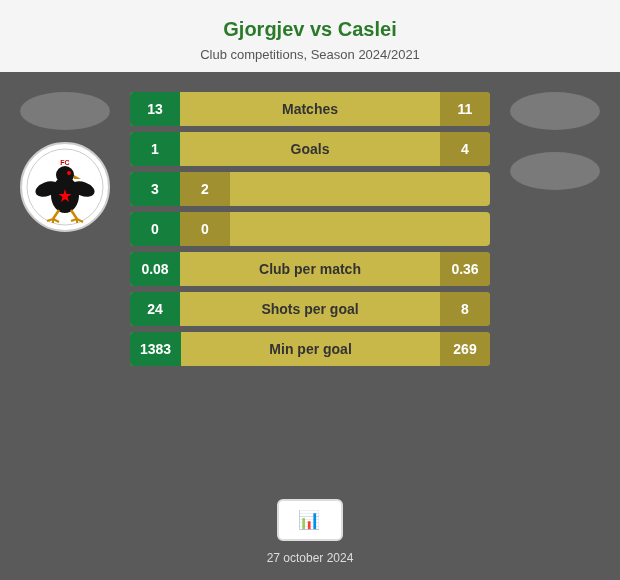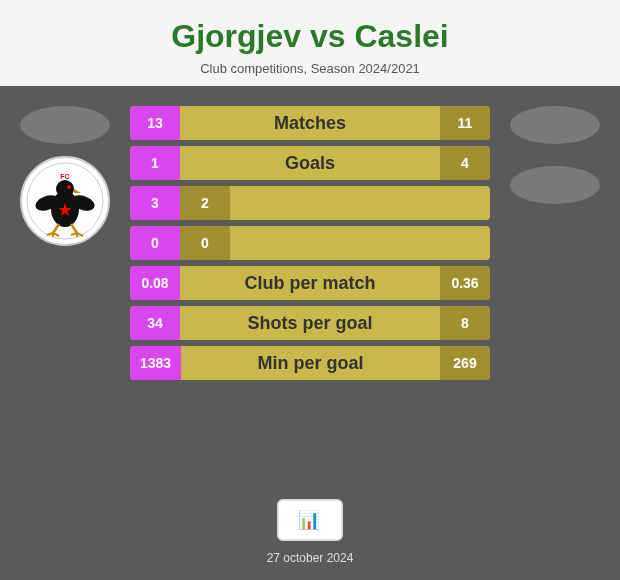--- a/index.html
+++ b/index.html
@@ -15,21 +15,21 @@
     }
 
     .header {
       background-color: #f5f5f5;
       width: 100%;
       text-align: center;
       padding: 18px 10px 10px 10px;
     }
 
     .title {
-      font-size: 32px;
+      font-size: 20px;
       font-weight: bold;
       color: #2a7a2a;
       margin-bottom: 6px;
     }
 
     .subtitle {
       font-size: 13px;
       color: #555;
     }
 
@@ -115,38 +115,38 @@
       display: flex;
       align-items: center;
       height: 34px;
       border-radius: 4px;
       overflow: hidden;
       background-color: #c8b84a;
       position: relative;
     }
 
     .stat-left-val {
-      background-color: #d946ef;
+      background-color: #15803d;
       color: white;
       font-weight: bold;
       font-size: 14px;
       padding: 0 10px;
       height: 100%;
       display: flex;
       align-items: center;
       justify-content: center;
       min-width: 50px;
       z-index: 1;
     }
 
     .stat-label {
       flex: 1;
       text-align: center;
       font-weight: bold;
-      font-size: 18px;
+      font-size: 14px;
       color: #333;
       z-index: 1;
     }
 
     .stat-right-val {
       background-color: #a09030;
       color: white;
       font-weight: bold;
       font-size: 14px;
       padding: 0 10px;
@@ -264,21 +264,21 @@
       <div class="stat-row">
       <div class="stat-left-val">0</div>
       <div class="stat-right-val">0</div>
     </div>
       <div class="stat-row">
       <div class="stat-left-val">0.08</div>
       <div class="stat-label">Club per match</div>
       <div class="stat-right-val">0.36</div>
     </div>
       <div class="stat-row">
-      <div class="stat-left-val">34</div>
+      <div class="stat-left-val">24</div>
       <div class="stat-label">Shots per goal</div>
       <div class="stat-right-val">8</div>
     </div>
       <div class="stat-row">
       <div class="stat-left-val">1383</div>
       <div class="stat-label">Min per goal</div>
       <div class="stat-right-val">269</div>
     </div>
     </div>
 

